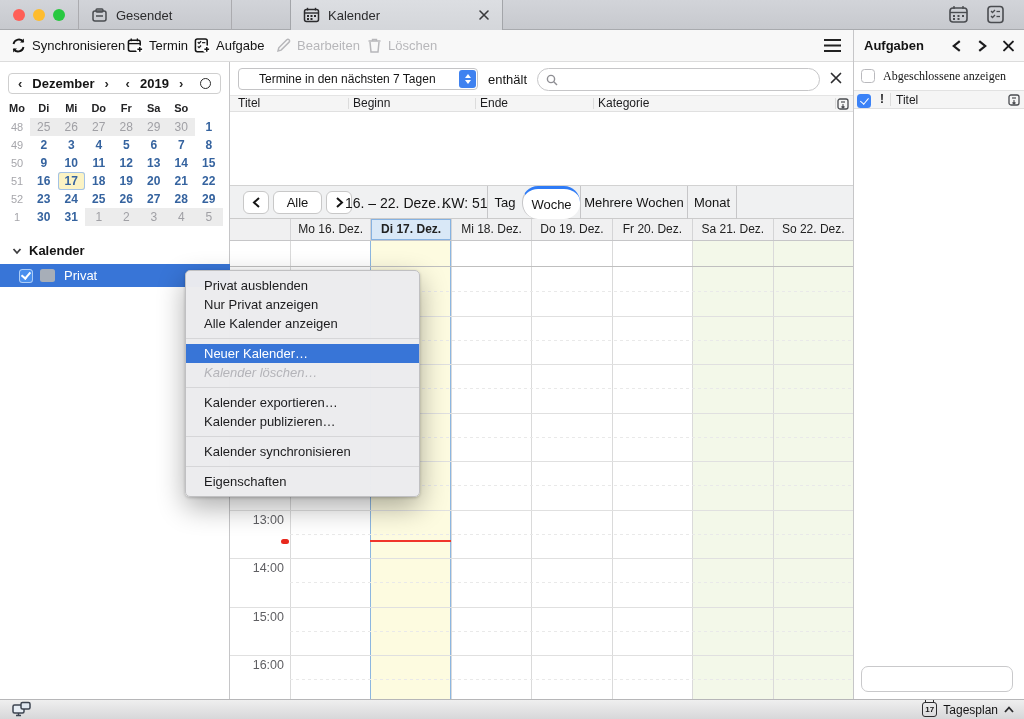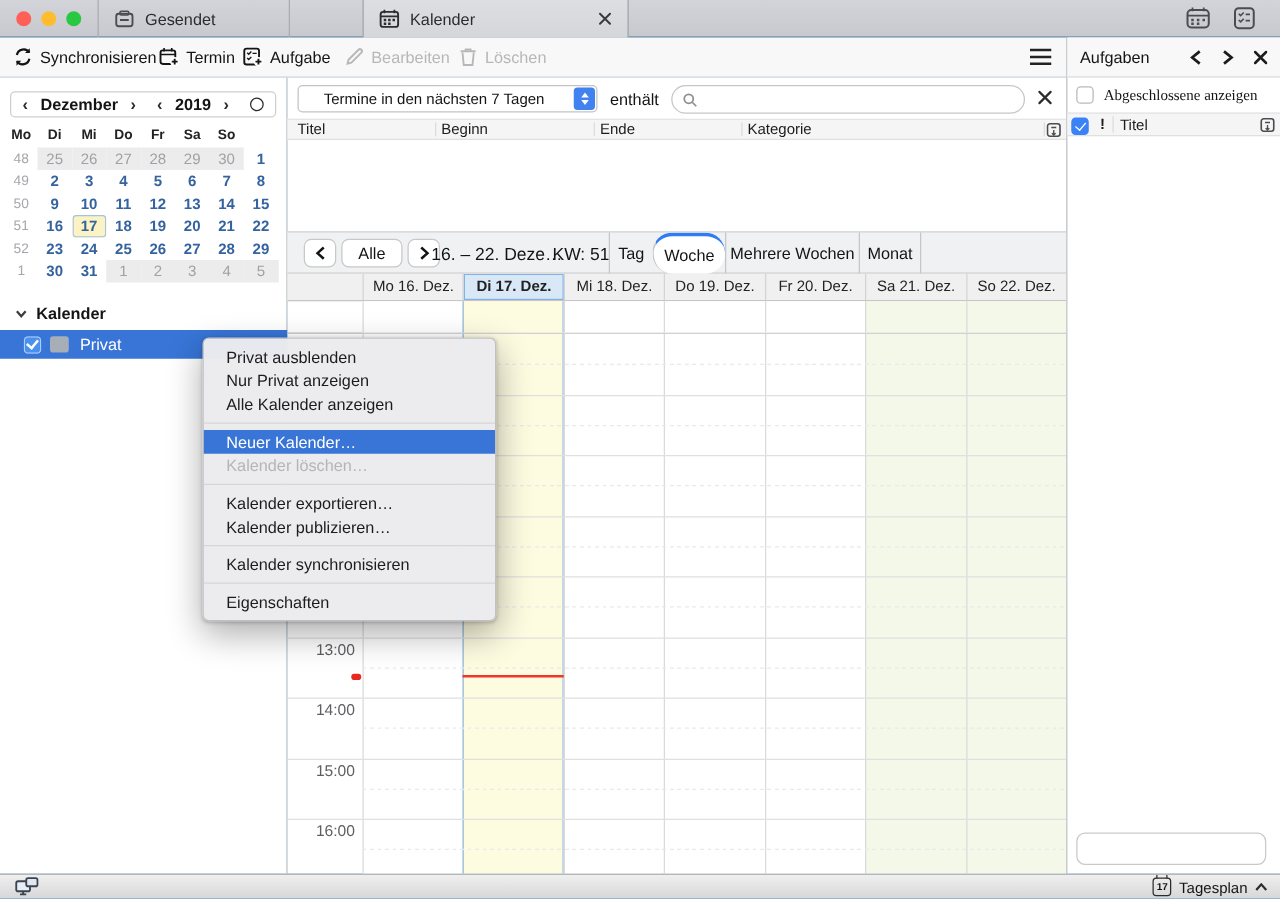--- a/index.html
+++ b/index.html
@@ -114,21 +114,21 @@
     background:repeating-linear-gradient(90deg,#e9e9e9 0 3px,transparent 3px 6px); }
   .tlabel { position:absolute; left:0; width:54px; text-align:right; font-size:12.5px; color:#5f5f63; }
   .redline { position:absolute; height:2px; background:#f0352b; z-index:3; }
   .reddot { position:absolute; width:8px; height:5px; border-radius:3px; background:#e8281e; z-index:3; }
 
   
   .panel { position:absolute; left:853px; top:30px; width:171px; height:669px; background:#fff;
     border-left:1px solid #c6c6c8; }
   .panel-head { position:absolute; left:0; top:0; width:170px; height:32px; background:#f8f8f8;
     border-bottom:1px solid #dcdcdc; display:flex; align-items:center; }
-  .panel-title { font-size:13px; color:#141414; margin-left:10px; }
+  .panel-title { font-size:13px; color:#141414; margin-left:10px;font-weight:bold; }
   .panel-head .ctl { margin-left:auto; display:flex; gap:15px; margin-right:10px; color:#1c1c1e; }
   .panel-head .ctl svg { width:11px; height:12px; }
   .completed-row { position:absolute; left:0; top:32px; width:170px; height:28px; display:flex; align-items:center;font-family:Liberation Serif, serif; }
   .cb-empty { width:14px; height:14px; border:1px solid #b9b9bd; border-radius:3.5px; background:#fff; margin-left:7px; }
   .completed-label { font-size:12px; color:#141414; margin-left:8px; }
   .tasks-head { position:absolute; left:0; top:60px; width:170px; height:19px; background:#f5f5f5;
     border-top:1px solid #e2e2e2; border-bottom:1px solid #e0e0e0; }
   .cb-checked { position:absolute; left:3px; top:2.5px; width:14px; height:14px; border-radius:3.5px;
     background:#3b82f7; }
   .cb-checked::after { content:""; position:absolute; left:4.5px; top:2px; width:3.5px; height:7px;
@@ -145,26 +145,26 @@
   .net-icon { position:absolute; left:12px; top:1px; width:19px; height:17px; color:#3c4450; }
   .dayplan { position:absolute; right:10px; top:0; height:19px; display:flex; align-items:center; gap:6px;
     font-size:12px; color:#141414; }
   .dp-cal { position:relative; width:15px; height:15px; border:1.4px solid #2c2c2e; border-radius:3px; }
   .dp-cal::before { content:""; position:absolute; left:2px; right:2px; top:-3px; height:3px;
     border-left:1.6px solid #2c2c2e; border-right:1.6px solid #2c2c2e; }
   .dp-num { position:absolute; left:0; right:0; top:2px; font-size:8px; font-weight:bold; text-align:center; }
   .chev-up { width:10px; height:7px; color:#2c2c2e; }
 
   
-  .ctx { position:absolute; left:162px; top:270px; width:235px; background:rgba(236,236,238,0.98);
+  .ctx { position:absolute; left:185px; top:270px; width:235px; background:rgba(236,236,238,0.98);
     border:1px solid #c0c0c2; border-radius:5px; box-shadow:0 10px 28px rgba(0,0,0,0.33), 0 1px 3px rgba(0,0,0,0.2);
     padding:5px 0; z-index:20; }
   .ctx-item { height:19px; line-height:19px; padding:0 18px; font-size:13px; color:#1c1c1e; white-space:nowrap; }
   .ctx-item.hl { background:#3875d7; color:#fff; }
-  .ctx-item.dis { color:#b4b4b9; }
+  .ctx-item.dis { color:#b4b4b9;font-style:italic; }
   .ctx-sep { height:1px; background:#d6d6d8; margin:5px 0; }
 </style>
 </head>
 <body>
 
 <div class="app">
 
   <div class="titlebar">
     <span class="traffic t-red"></span>
     <span class="traffic t-yellow"></span>

